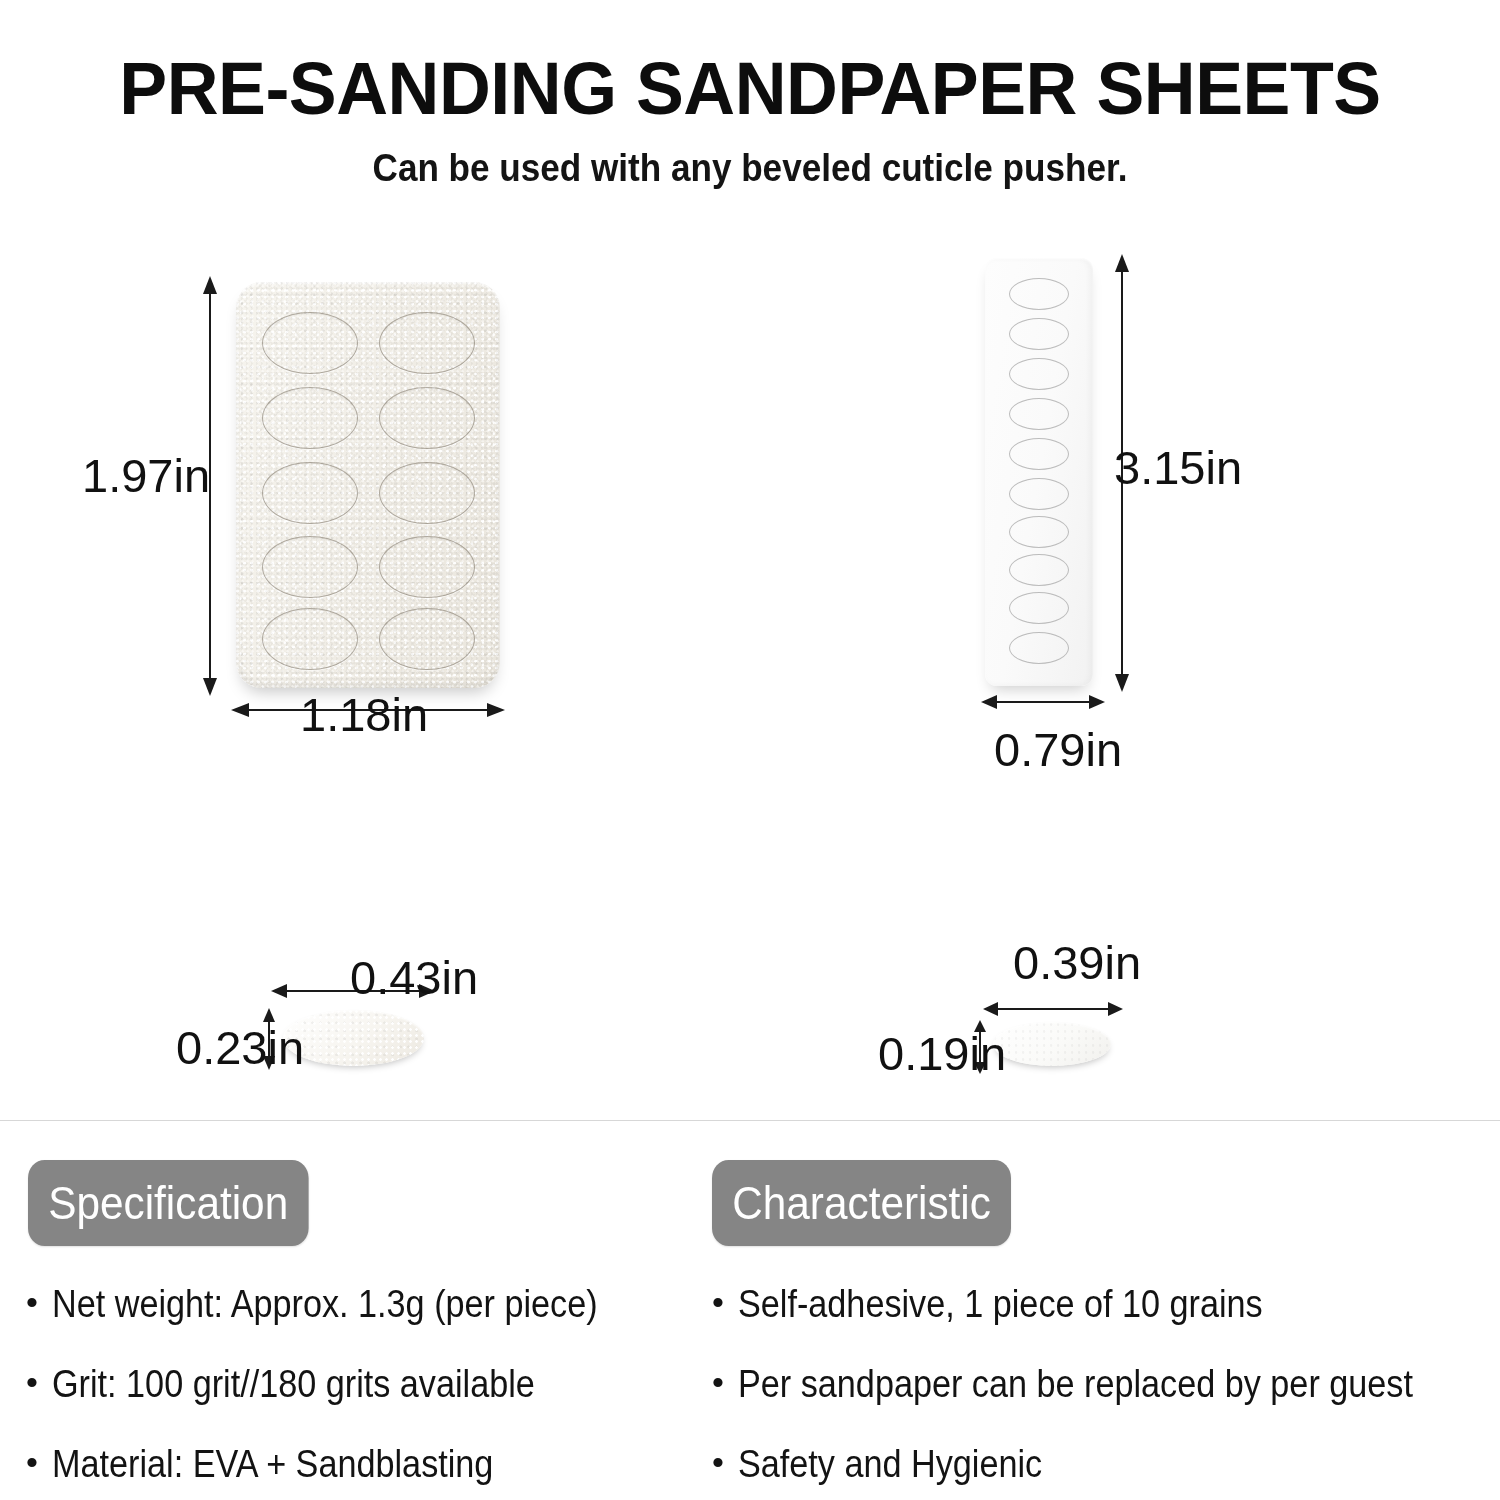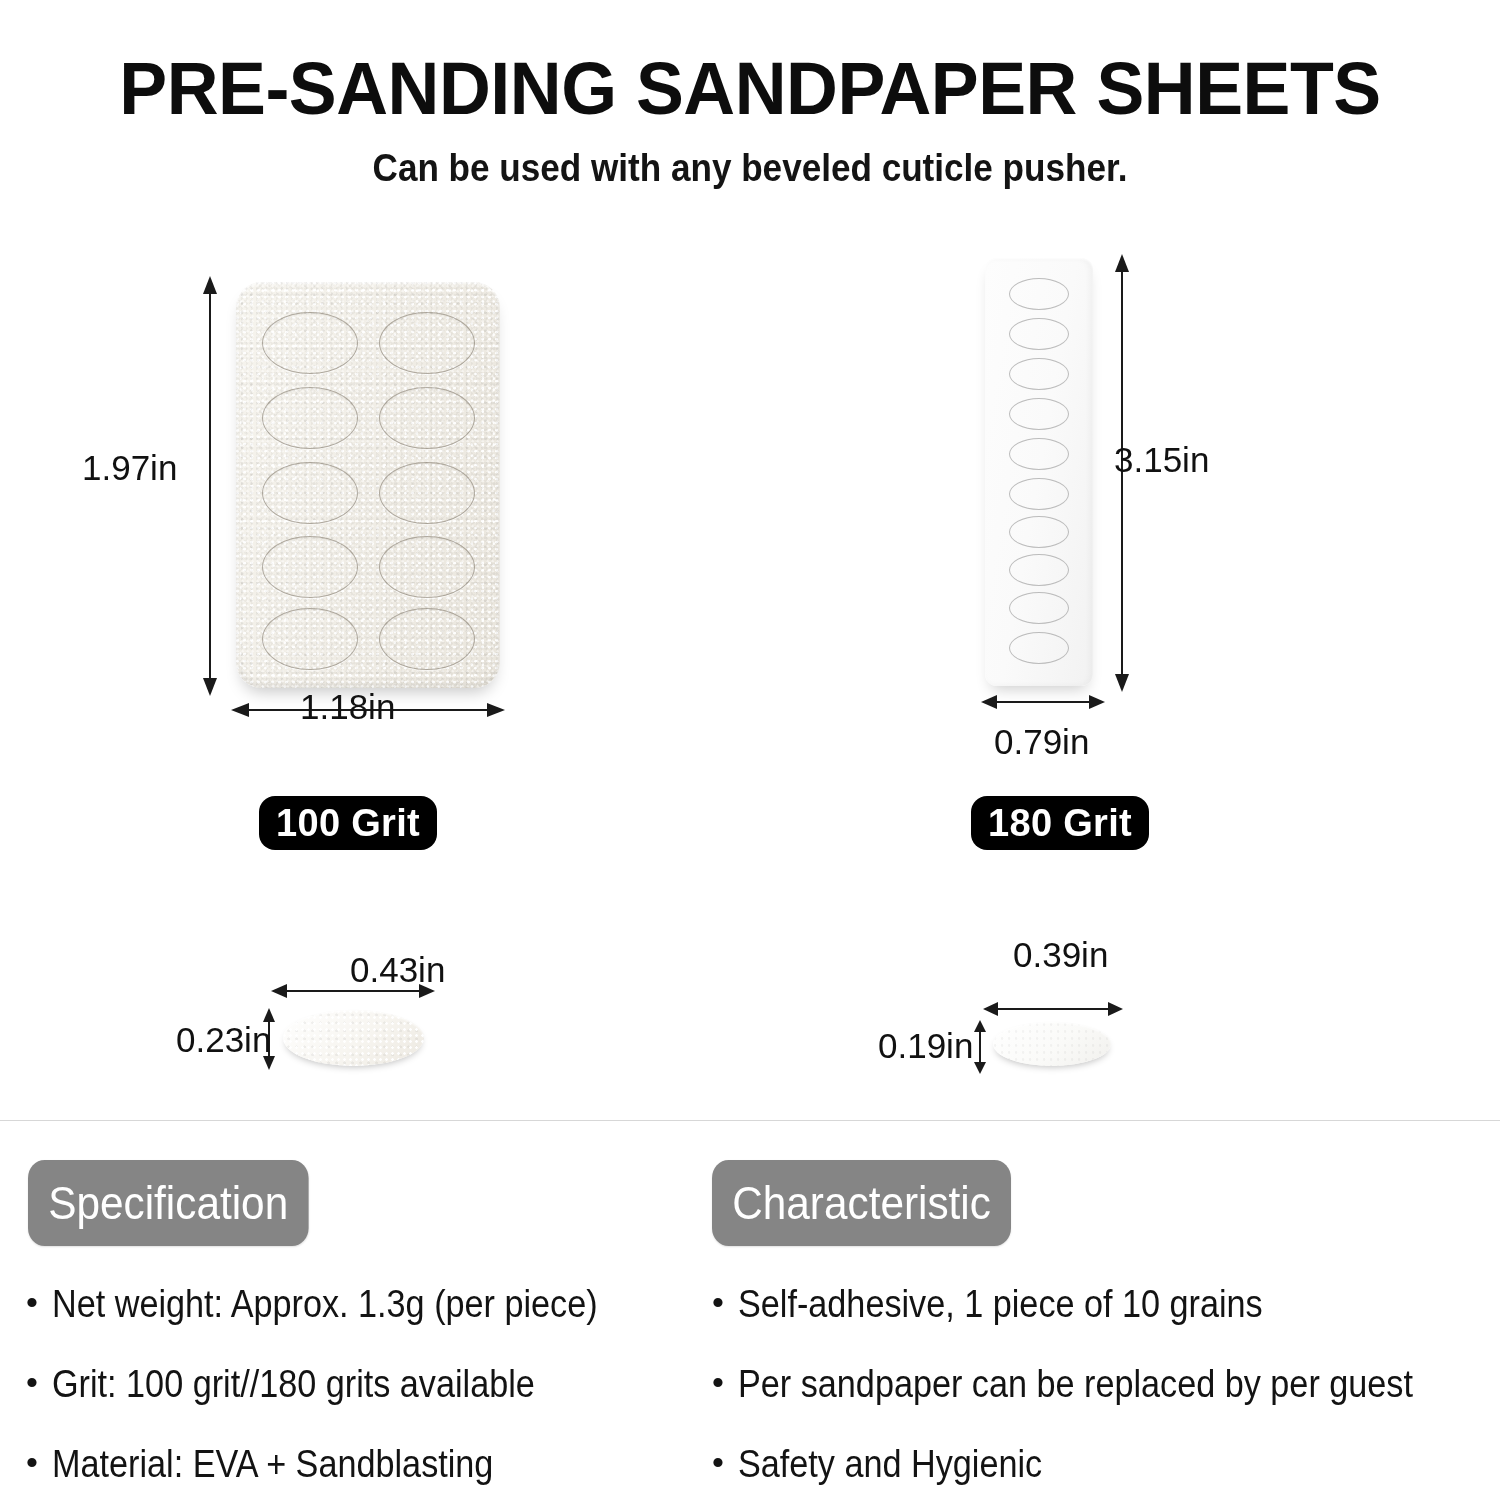--- a/index.html
+++ b/index.html
@@ -31,21 +31,21 @@
     font-size:39px;
     font-weight:bold;
     transform:scaleX(0.9);
     color:#141414;
     line-height:1;
   }
 
   
   .dim{
     position:absolute;
-    font-size:35px;
+    font-size:47px;
     color:#111;
     white-space:nowrap;
     font-weight:400;
   }
 
   
   .arrowsvg{position:absolute;overflow:visible;}
 
   
   .sheet-left{
@@ -199,21 +199,20 @@
   </svg>
   <div class="dim" style="left:82px;top:448px;">1.97in</div>
 
   <svg class="arrowsvg" style="left:225px;top:696px;width:290px;height:28px;">
     <line x1="18" y1="14" x2="268" y2="14" stroke="#1a1a1a" stroke-width="2"></line>
     <polygon points="6,14 24,7 24,21" fill="#1a1a1a"></polygon>
     <polygon points="280,14 262,7 262,21" fill="#1a1a1a"></polygon>
   </svg>
   <div class="dim" style="left:300px;top:687px;">1.18in</div>
 
-  <div class="badge-grit" style="left:259px;top:796px;width:178px;height:54px;">100 Grit</div>
 
   <div class="strip-right">
     <div class="oval-cut-s" style="left:24px;top:20px;width:58px;height:30px;"></div>
     <div class="oval-cut-s" style="left:24px;top:60px;width:58px;height:30px;"></div>
     <div class="oval-cut-s" style="left:24px;top:100px;width:58px;height:30px;"></div>
     <div class="oval-cut-s" style="left:24px;top:140px;width:58px;height:30px;"></div>
     <div class="oval-cut-s" style="left:24px;top:180px;width:58px;height:30px;"></div>
     <div class="oval-cut-s" style="left:24px;top:220px;width:58px;height:30px;"></div>
     <div class="oval-cut-s" style="left:24px;top:258px;width:58px;height:30px;"></div>
     <div class="oval-cut-s" style="left:24px;top:296px;width:58px;height:30px;"></div>
@@ -228,21 +227,20 @@
   </svg>
   <div class="dim" style="left:1114px;top:440px;">3.15in</div>
 
   <svg class="arrowsvg" style="left:975px;top:688px;width:140px;height:28px;">
     <line x1="16" y1="14" x2="120" y2="14" stroke="#1a1a1a" stroke-width="2"></line>
     <polygon points="6,14 22,7 22,21" fill="#1a1a1a"></polygon>
     <polygon points="130,14 114,7 114,21" fill="#1a1a1a"></polygon>
   </svg>
   <div class="dim" style="left:994px;top:722px;">0.79in</div>
 
-  <div class="badge-grit" style="left:971px;top:796px;width:178px;height:54px;">180 Grit</div>
 
   <div class="mini-oval" style="left:283px;top:1010px;width:141px;height:56px;"></div>
 
   <svg class="arrowsvg" style="left:265px;top:978px;width:180px;height:26px;">
     <line x1="16" y1="13" x2="160" y2="13" stroke="#1a1a1a" stroke-width="2"></line>
     <polygon points="6,13 22,6 22,20" fill="#1a1a1a"></polygon>
     <polygon points="170,13 154,6 154,20" fill="#1a1a1a"></polygon>
   </svg>
   <div class="dim" style="left:302px;top:950px;margin-left:48px;">0.43in</div>
 

